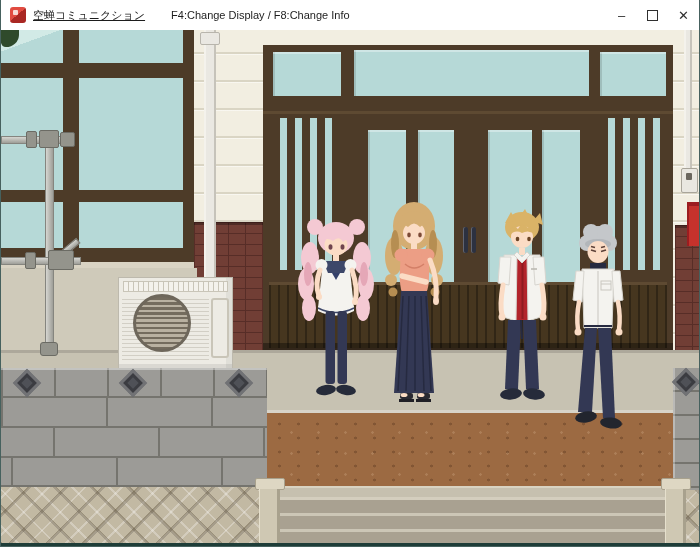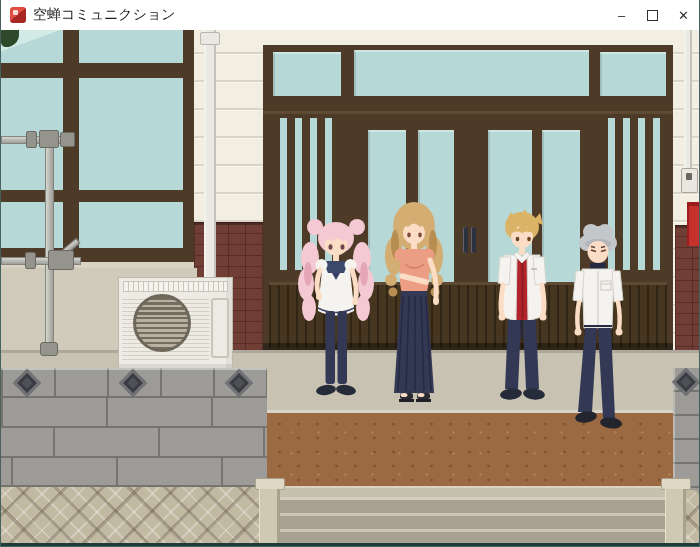--- a/index.html
+++ b/index.html
@@ -5,21 +5,21 @@
   html,body{margin:0;padding:0;background:#888;}
   .app{position:relative;width:700px;height:547px;background:#fff;overflow:hidden;
        font-family:"Liberation Sans",sans-serif;box-sizing:border-box;
        border:1px solid #46615e;border-top:none;}
   
   .titlebar{position:relative;height:30px;background:#ffffff;display:flex;align-items:center;}
   .app-icon{width:16px;height:16px;margin:0 7px 0 9px;border-radius:3px;
             background:linear-gradient(140deg,#e14b41 0 48%,#a92723 48% 100%);position:relative;flex:0 0 auto;}
   .app-icon::after{content:"";position:absolute;left:3px;top:3px;width:5px;height:5px;
             background:#f7d9d4;border-radius:1px;}
-  .tb-title{font-size:14px;color:#1d1d1d;white-space:nowrap;}
+  .tb-title{font-size:11px;color:#1d1d1d;white-space:nowrap;text-decoration:underline;}
   .tb-info{font-size:11px;color:#1d1d1d;margin-left:26px;white-space:nowrap;}
   .tb-btns{margin-left:auto;display:flex;height:100%;}
   .tb-btn{width:31px;height:100%;display:flex;align-items:center;justify-content:center;
           font-size:13px;color:#2f2f2f;cursor:default;}
   .max-glyph{width:9px;height:9px;border:1px solid #2f2f2f;display:block;}
   
   .scene{position:relative;width:698px;height:516px;overflow:hidden;background:var(--wall,#f2eee1);}
   .scene > div, .scene > svg{position:absolute;box-sizing:border-box;}
   .scene div{box-sizing:border-box;}
   #wall{left:0;top:0;width:698px;height:516px;
@@ -144,20 +144,21 @@
   .f-shoe{fill:#262b3a}
 </style>
 </head>
 <body>
 
 <div class="app">
 
   <div class="titlebar">
     <div class="app-icon"></div>
     <span class="tb-title">空蝉コミュニクション</span>
+    <span class="tb-info">F4:Change Display / F8:Change Info</span>
     <div class="tb-btns">
       <div class="tb-btn">
           <span>–</span>
         </div>
       <div class="tb-btn">
           <span class="max-glyph"></span>
         </div>
       <div class="tb-btn">
           <span>✕</span>
         </div>

